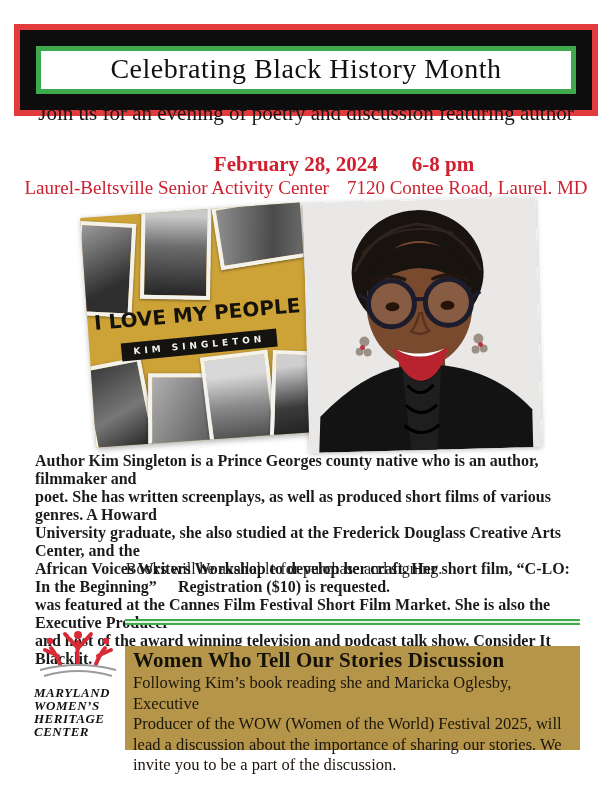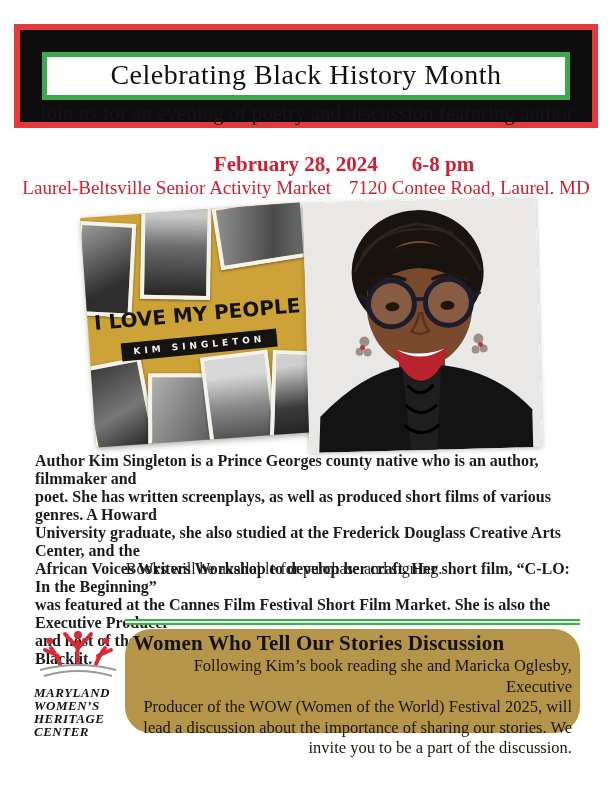--- a/index.html
+++ b/index.html
@@ -4,21 +4,21 @@
 <style>
   html,body{margin:0;padding:0;background:#888;}
   .page{
     position:relative; width:612px; height:792px; margin:0 auto;
     background:#ffffff; overflow:hidden;
     font-family:"Liberation Serif", serif; color:#1a1a1a;
   }
   
   .banner{position:absolute; top:24px; left:14px; right:14px;
     background:#e23b3e; padding:6px;}
-  .banner-black{background:#0d0d0d; padding:22px;}
+  .banner-black{background:#0d0d0d; padding:16px;}
   .banner-green{background:#3fa94d; padding:5px;}
   .banner-white{background:#ffffff; text-align:center; padding:2px 0 4px 0;}
   .banner-title{font-size:28px; letter-spacing:.5px; color:#111;}
   
   .intro{position:absolute; top:101px; left:0; width:612px; text-align:center;
     font-size:21px; line-height:24px; color:#151515;}
   .book-title-inline{color:#3aa548; font-weight:bold; font-style:italic; margin-left:6px;}
   
   .date-line{position:absolute; top:152px; left:0; width:612px; text-align:center;
     font-size:21px; font-weight:bold; color:#cf2030;padding-left:38px;}
@@ -51,24 +51,24 @@
   .bio{position:absolute; top:452px; left:35px; width:544px;
     font-size:16px; line-height:18px; white-space:pre-line; color:#1b1b1b;font-weight:bold;}
   .center-line{position:absolute; left:0; width:568px; text-align:center; font-size:16px; color:#1b1b1b;}
   .books-line{top:560px;}
   .registration-line{top:578px; font-weight:bold;}
   .register-line{position:absolute; top:594px; left:0; width:612px; text-align:center;
     font-size:20px; font-weight:bold; color:#111;}
   
   .separator{position:absolute; top:619px; left:125px; width:455px; height:2px;
     background:#e8f3e8; border-top:2px solid #3fae4a; border-bottom:2px solid #3fae4a;}
-  .gold-box{position:absolute; top:629px; left:125px; width:455px; height:104px;
-    background:#b4954a; box-sizing:border-box; padding:2px 8px;border-radius:26px;}
+  .gold-box{position:absolute; top:646px; left:125px; width:455px; height:104px;
+    background:#b4954a; box-sizing:border-box; padding:2px 8px;}
   .gold-heading{font-size:21px; font-weight:bold; color:#141109; letter-spacing:.2px;}
-  .gold-body{font-size:16.5px; line-height:20.5px; color:#1c160a; white-space:pre-line;text-align:right;}
+  .gold-body{font-size:16.5px; line-height:20.5px; color:#1c160a; white-space:pre-line;}
   .logo{position:absolute; top:628px; left:34px; width:92px; text-align:left;}
   .logo-text{font-size:13px; line-height:13px; color:#111; font-style:italic;
     letter-spacing:.5px; font-weight:bold;}
   .proceeds{position:absolute; top:740px; left:35px; width:560px;
     font-size:13.5px; font-style:italic; color:#cf2030;}
 </style>
 </head>
 <body>
 
 <div class="page">
@@ -85,21 +85,21 @@
 
   <div class="intro">
     <div>Join us for an evening of poetry and discussion featuring author</div>
   </div>
 
   <div class="date-line">
     <span>February 28, 2024</span><span class="date-gap"></span><span>6-8 pm</span>
   </div>
 
   <div class="venue-line">
-    <span>Laurel-Beltsville Senior Activity Market</span><span class="venue-gap"></span><span>7120 Contee Road, Laurel. MD</span>
+    <span>Laurel-Beltsville Senior Activity Center</span><span class="venue-gap"></span><span>7120 Contee Road, Laurel. MD</span>
   </div>
 
   <div class="media">
     <div class="book-cover">
       <div class="cp cp1"></div>
       <div class="cp cp2"></div>
       <div class="cp cp3"></div>
       <div class="cp cp4"></div>
       <div class="cp cp5"></div>
       <div class="cp cp6"></div>
@@ -152,20 +152,21 @@
     </svg>
   </div>
 
   <div class="bio">Author Kim Singleton is a Prince Georges county native who is an author, filmmaker and
 poet. She has written screenplays, as well as produced short films of various genres. A Howard
 University graduate, she also studied at the Frederick Douglass Creative Arts Center, and the
 African Voices Writers Workshop to develop her craft. Her short film, “C-LO: In the Beginning”
 was featured at the Cannes Film Festival Short Film Market. She is also the Executive Producer
 and host of the award winning television and podcast talk show, Consider It Blacklit.</div>
   <div class="center-line books-line">Books will be available for purchase and signing.</div>
+  <div class="center-line registration-line">Registration ($10) is requested.</div>
 
   <div class="separator"></div>
 
   <div class="logo">
     <svg width="88" height="54" viewBox="0 0 88 54" xmlns="http://www.w3.org/2000/svg">
       <g stroke="#d92b35" stroke-width="4" stroke-linecap="round" fill="none">
         <path d="M44,36 Q43,22 44,14"></path>
         <path d="M44,20 Q36,12 31,6"></path>
         <path d="M44,20 Q52,12 57,6"></path>
         <path d="M26,36 Q22,26 17,20"></path>

